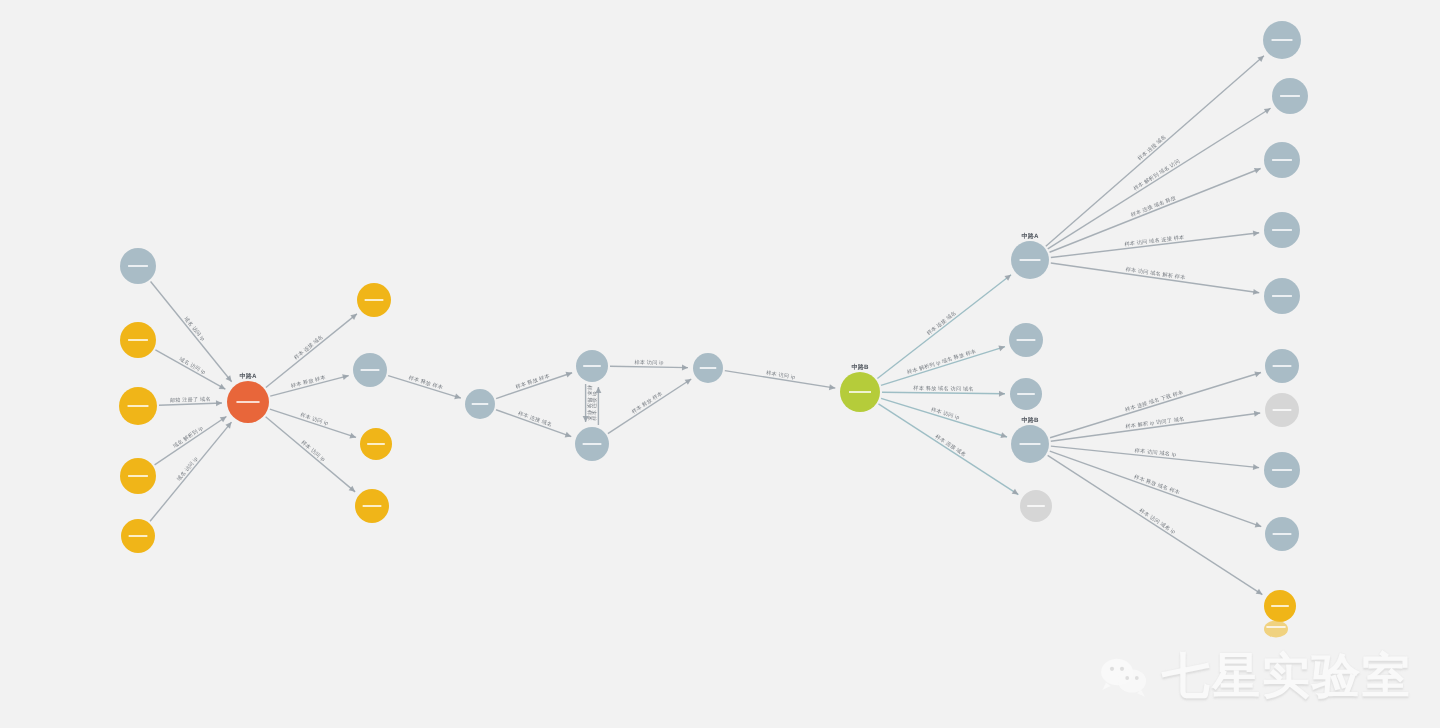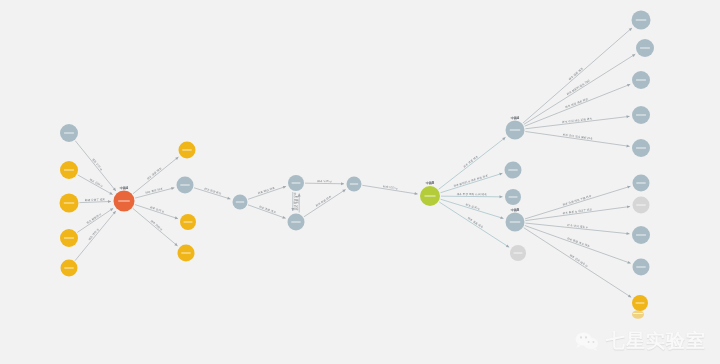--- a/index.html
+++ b/index.html
@@ -61,21 +61,21 @@
     position: absolute;
     right: 14px;
     bottom: 10px;
     display: flex;
     align-items: center;
     gap: 6px;
     opacity: 0.55;
     pointer-events: none;
   }
   #watermark .wm-text {
-    font-size: 19px;
+    font-size: 24px;
     color: #ffffff;
     font-family: "Liberation Sans", sans-serif;
     font-weight: bold;
     text-shadow: 0 0 1px #d8d8d8, 0 1px 1px rgba(170,170,170,0.55);
     letter-spacing: 1px;
   }
   #watermark .wm-logo { width: 26px; height: 22px; }
   #wm-badge {
     position: absolute;
     right: 74px;

